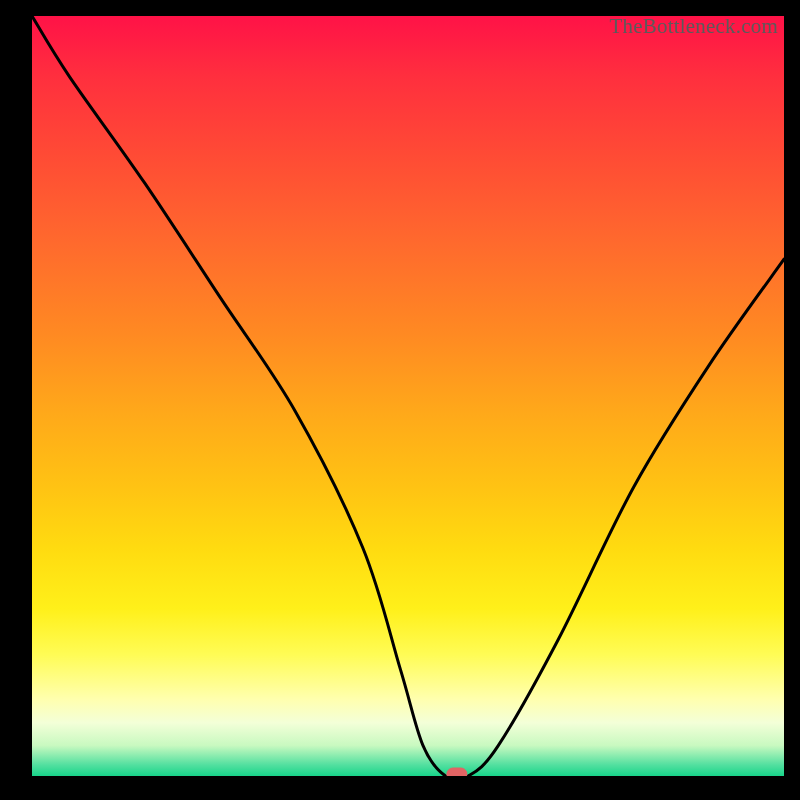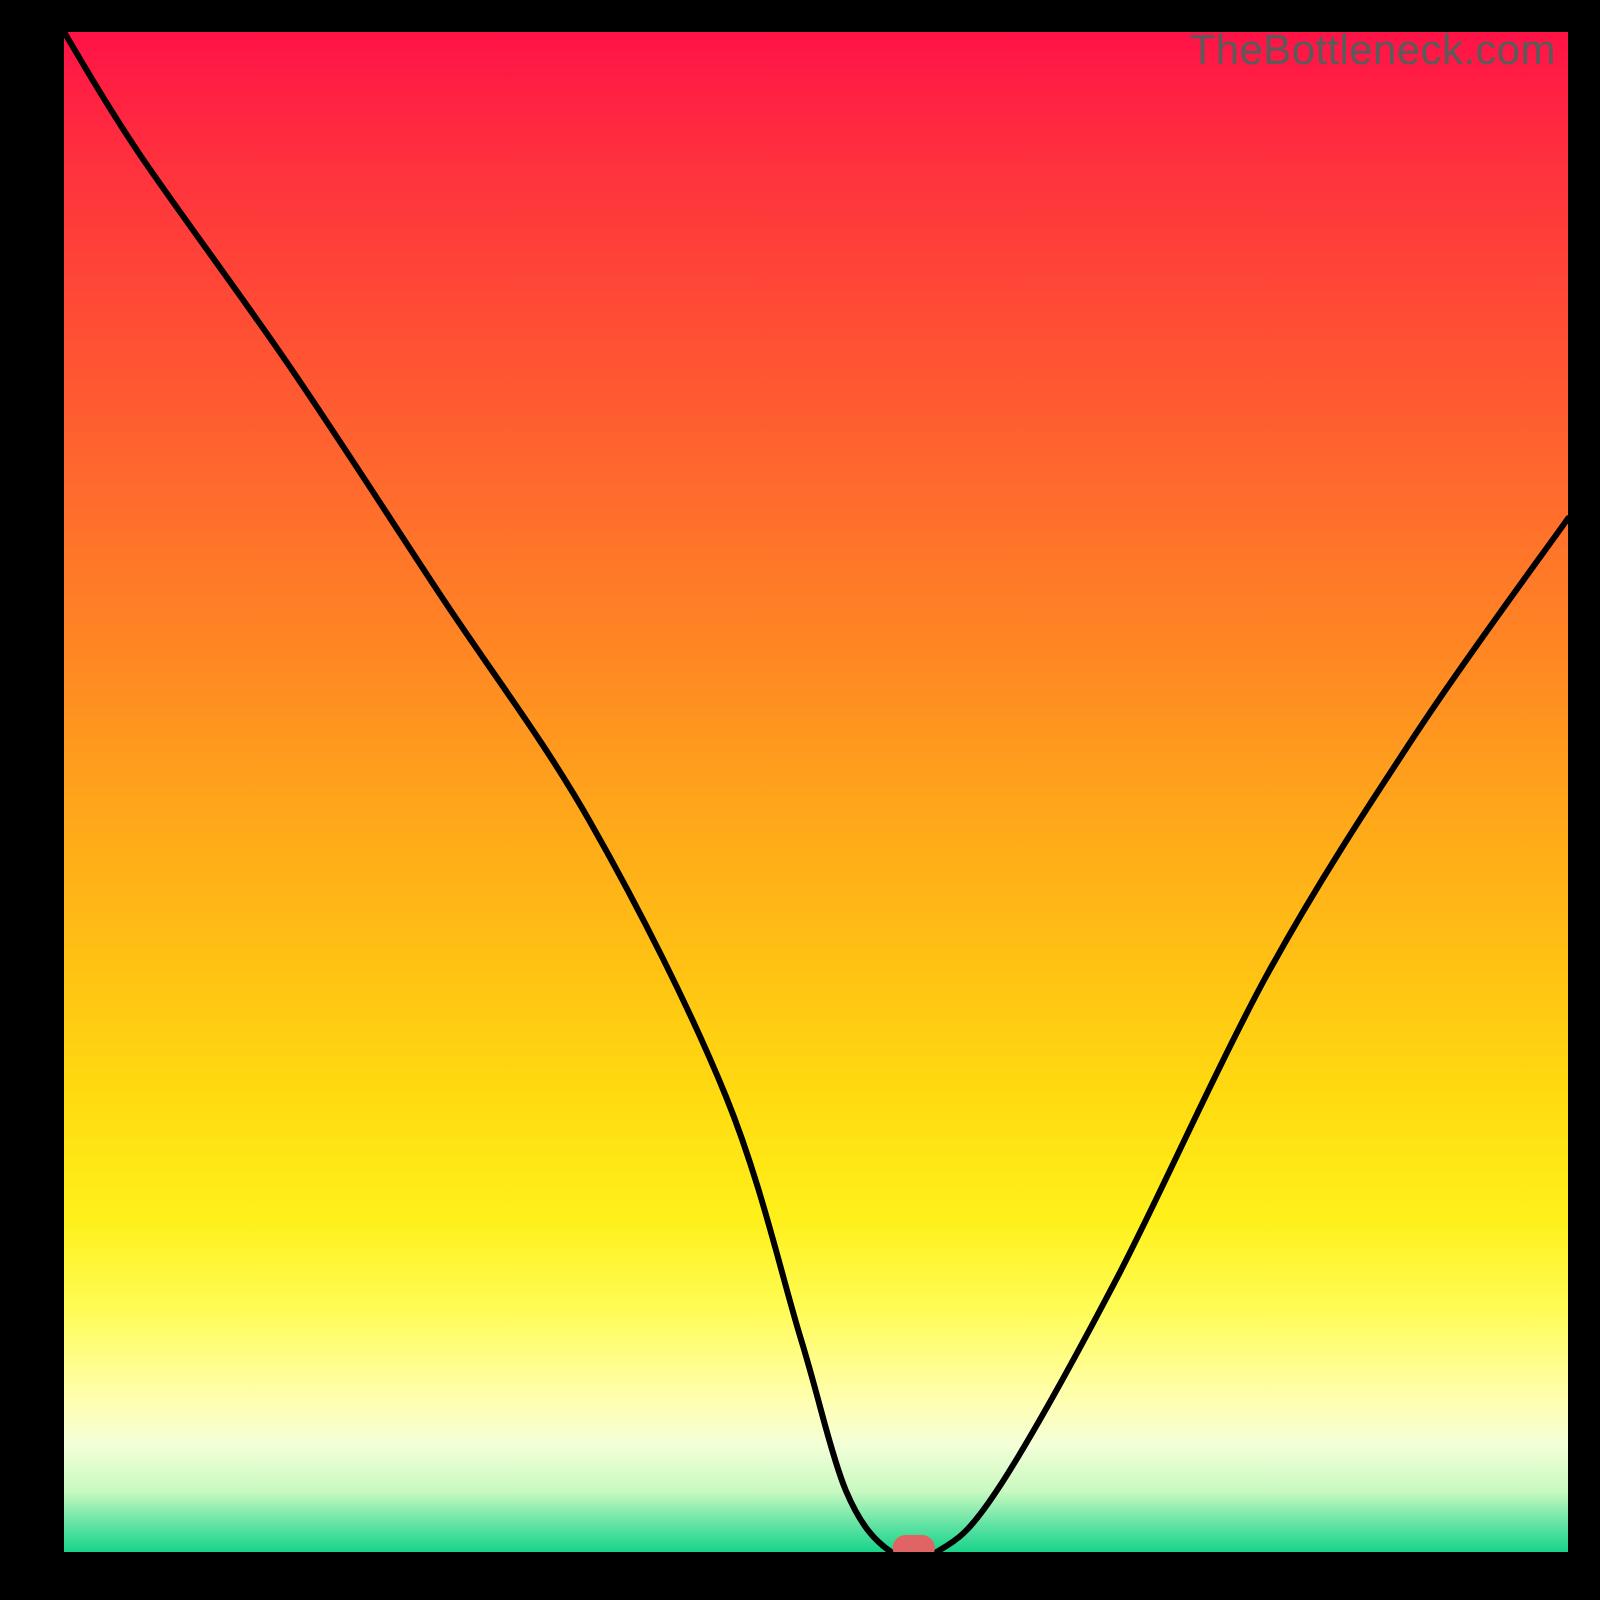--- a/index.html
+++ b/index.html
@@ -9,20 +9,21 @@
     width: 800px;
     height: 800px;
     overflow: hidden;
     font-family: Arial, Helvetica, sans-serif;
   }
   .frame {
     position: relative;
     width: 800px;
     height: 800px;
     background: #000;
+    font-family: Liberation Serif, serif;
   }
   .plot {
     position: absolute;
     left: 32px;
     top: 16px;
     width: 752px;
     height: 760px;
     
     background: linear-gradient(to bottom,
       #ff1247 0%,

